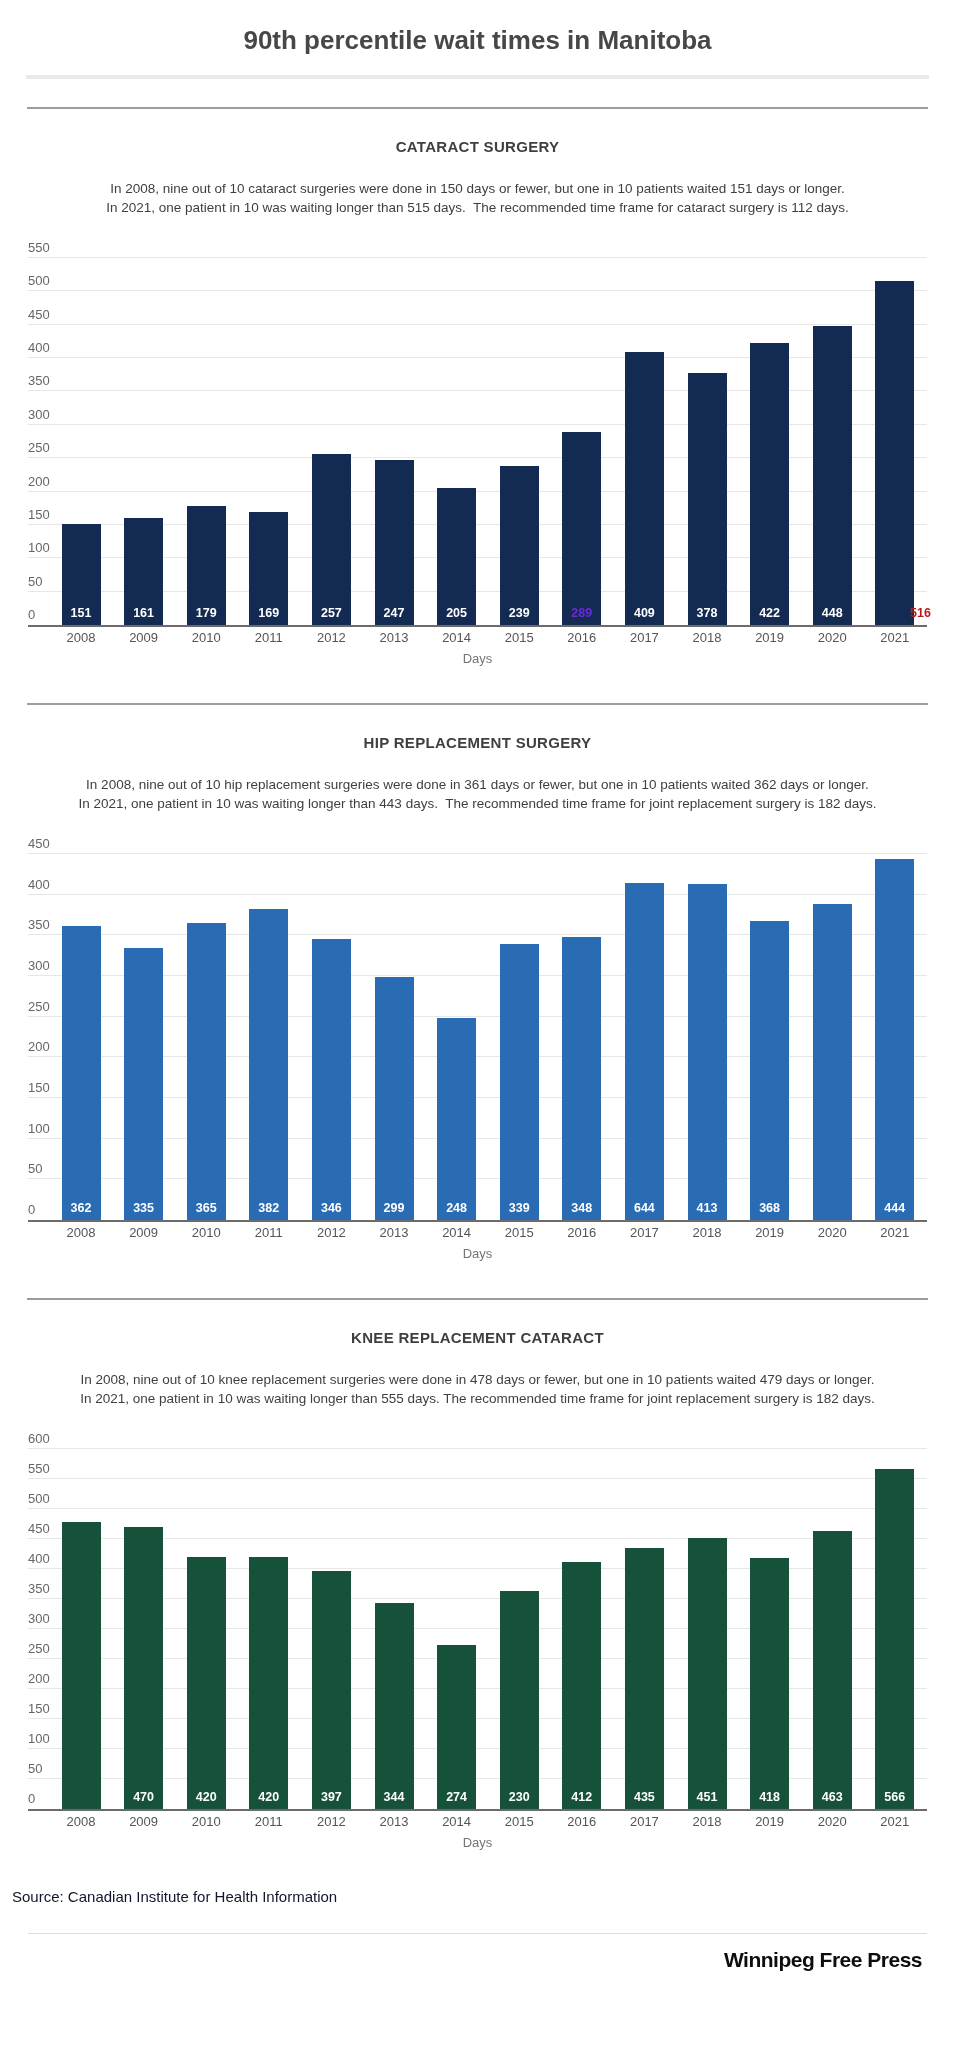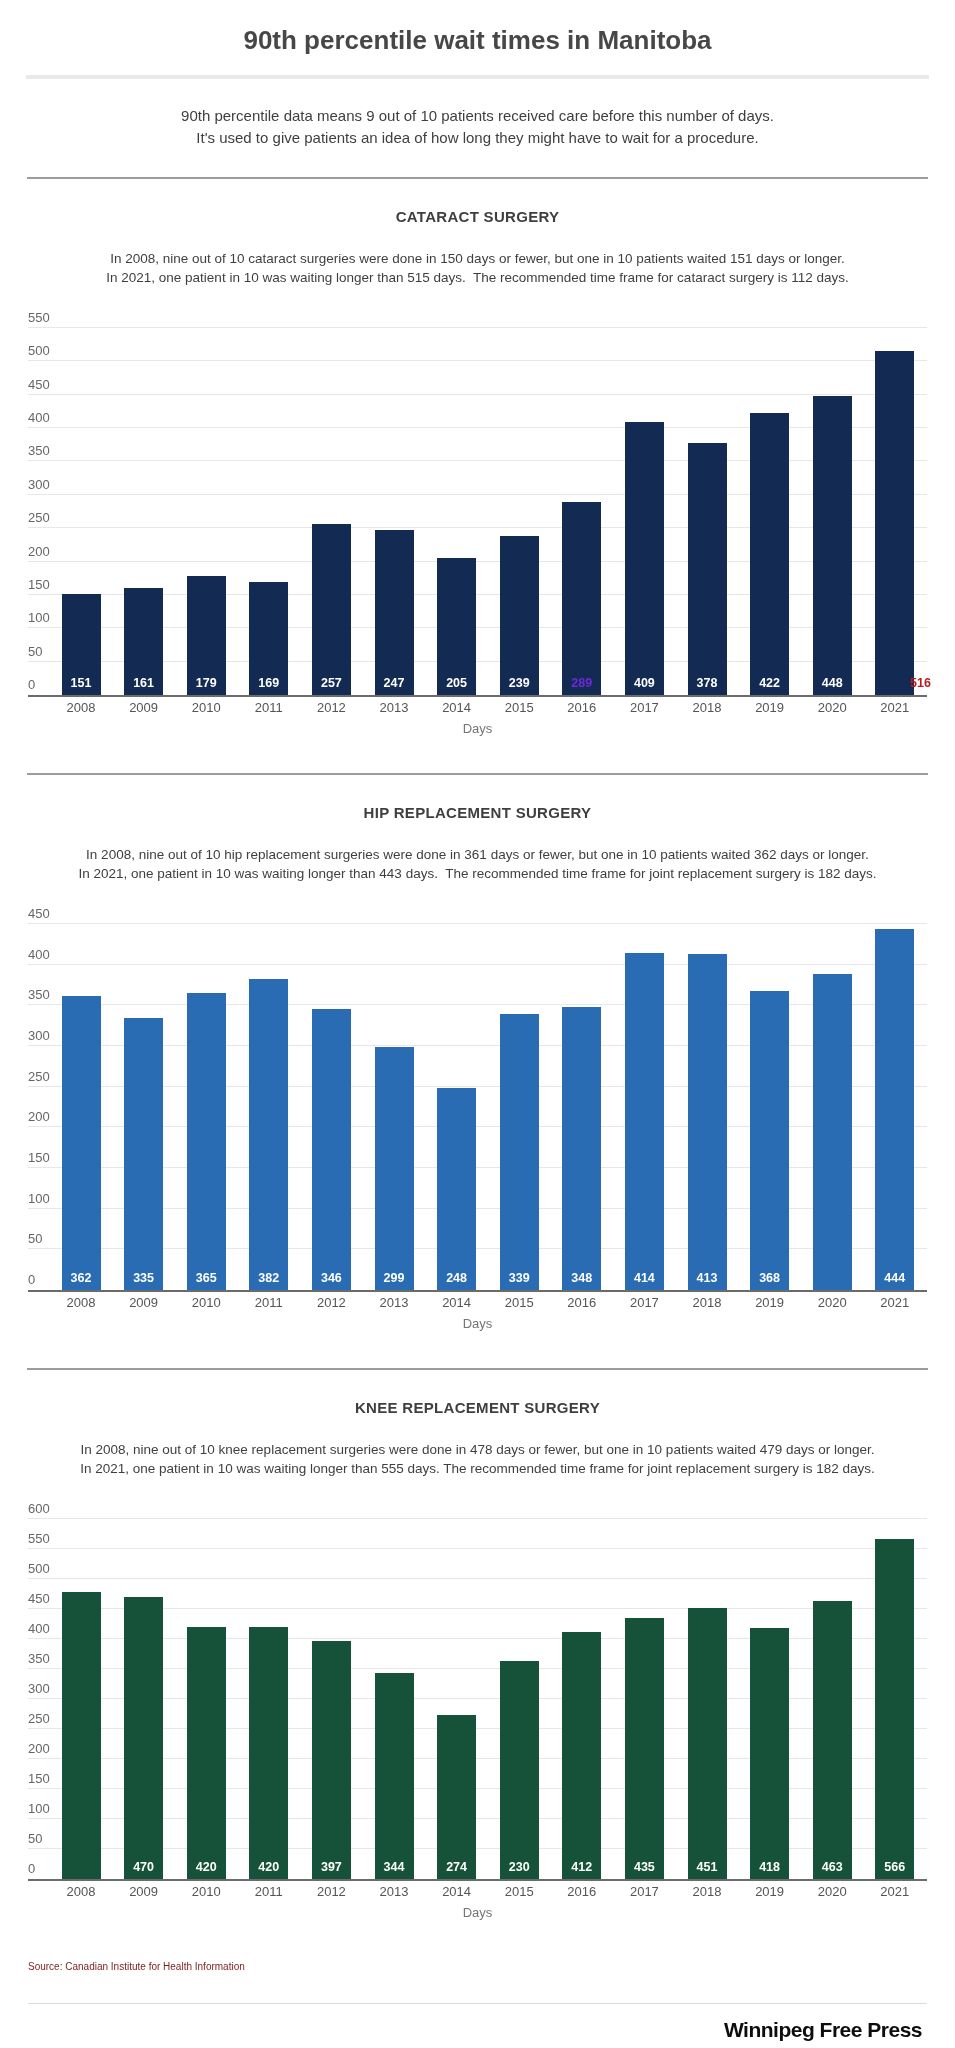--- a/index.html
+++ b/index.html
@@ -32,38 +32,34 @@
   .chart{margin:41px 28px 0 28px;}
   .plot{position:relative;border-bottom:2px solid #6b6b6b;}
   .gridline{position:absolute;left:0;right:0;height:1px;background:#e7e7e7;}
   .ytick{position:absolute;left:0;font-size:13px;color:#666;}
   .bar{position:absolute;bottom:0;width:39px;}
   .bval{position:absolute;bottom:5px;width:39px;text-align:center;color:#ffffff;
         font-weight:bold;font-size:12.5px;}
   .year{position:absolute;width:50px;text-align:center;font-size:13px;color:#555;}
   .xlabel{margin:24px 28px 0 28px;text-align:center;font-size:13px;line-height:16px;color:#757575;}
   
-  .source{margin:38px 28px 0 28px;font-size:10px;line-height:16px;color:#7f1d1d;}
+  .source{margin:38px 28px 0 12px;font-size:15px;line-height:16px;color:#0f172a;}
   .brand{
     margin:14px 33px 0 0;text-align:right;font-size:21px;line-height:24px;
     font-weight:bold;letter-spacing:-0.5px;color:#0d0d0d;
   }
 </style>
 </head>
 <body>
 
 <div class="page">
 
   <div>
     <h1 class="page-title">90th percentile wait times in Manitoba</h1>
     <div class="divider light-thick"></div>
-    <p class="subtitle">
-      <span>90th percentile data means 9 out of 10 patients received care before this number of days.</span><br>
-      <span>It's used to give patients an idea of how long they might have to wait for a procedure.</span>
-    </p>
     <div class="divider dark"></div>
   </div>
 
   <div>
     <h2 class="chart-heading">CATARACT SURGERY</h2>
     <p class="chart-desc">
       <span>In 2008, nine out of 10 cataract surgeries were done in 150 days or fewer, but one in 10 patients waited 151 days or longer.</span><br>
       <span>In 2021, one patient in 10 was waiting longer than 515 days.&nbsp; The recommended time frame for cataract surgery is 112 days.</span>
     </p>
     <div class="chart">
@@ -188,21 +184,21 @@
           <div class="bar" style="left: 409.1px; height: 201.707px; background: rgb(42, 108, 180);"></div>
           <div class="bval" style="left: 409.1px; color: rgb(255, 255, 255);">248</div>
           <div class="year" style="left: 403.6px; top: 371px;">2014</div>
           <div class="bar" style="left: 471.7px; height: 275.72px; background: rgb(42, 108, 180);"></div>
           <div class="bval" style="left: 471.7px; color: rgb(255, 255, 255);">339</div>
           <div class="year" style="left: 466.2px; top: 371px;">2015</div>
           <div class="bar" style="left: 534.3px; height: 283.04px; background: rgb(42, 108, 180);"></div>
           <div class="bval" style="left: 534.3px; color: rgb(255, 255, 255);">348</div>
           <div class="year" style="left: 528.8px; top: 371px;">2016</div>
           <div class="bar" style="left: 596.9px; height: 336.72px; background: rgb(42, 108, 180);"></div>
-          <div class="bval" style="left: 596.9px; color: rgb(255, 255, 255);">414</div>
+          <div class="bval" style="left: 596.9px; color: rgb(255, 255, 255);">644</div>
           <div class="year" style="left: 591.4px; top: 371px;">2017</div>
           <div class="bar" style="left: 659.5px; height: 335.907px; background: rgb(42, 108, 180);"></div>
           <div class="bval" style="left: 659.5px; color: rgb(255, 255, 255);">413</div>
           <div class="year" style="left: 654px; top: 371px;">2018</div>
           <div class="bar" style="left: 722.1px; height: 299.307px; background: rgb(42, 108, 180);"></div>
           <div class="bval" style="left: 722.1px; color: rgb(255, 255, 255);">368</div>
           <div class="year" style="left: 716.6px; top: 371px;">2019</div>
           <div class="bar" style="left: 784.7px; height: 316.387px; background: rgb(42, 108, 180);"></div>
           <div class="bval" style="left: 784.7px; color: rgb(255, 255, 255); margin-left: 44px;">389</div>
           <div class="year" style="left: 779.2px; top: 371px;">2020</div>
@@ -210,21 +206,21 @@
           <div class="bval" style="left: 847.3px; color: rgb(255, 255, 255);">444</div>
           <div class="year" style="left: 841.8px; top: 371px;">2021</div>
         </div>
     </div>
     <div class="xlabel">Days</div>
   </div>
 
   <div class="divider dark between"></div>
 
   <div>
-    <h2 class="chart-heading">KNEE REPLACEMENT SURGERY</h2>
+    <h2 class="chart-heading">KNEE REPLACEMENT CATARACT</h2>
     <p class="chart-desc">
       <span>In 2008, nine out of 10 knee replacement surgeries were done in 478 days or fewer, but one in 10 patients waited 479 days or longer.</span><br>
       <span>In 2021, one patient in 10 was waiting longer than 555 days. The recommended time frame for joint replacement surgery is 182 days.</span>
     </p>
     <div class="chart">
       <div class="plot" style="height: 360px;">
           <div class="ytick" style="bottom: 3px;">0</div>
           <div class="gridline" style="bottom: 30px;"></div>
           <div class="ytick" style="bottom: 33px;">50</div>
           <div class="gridline" style="bottom: 60px;"></div>

